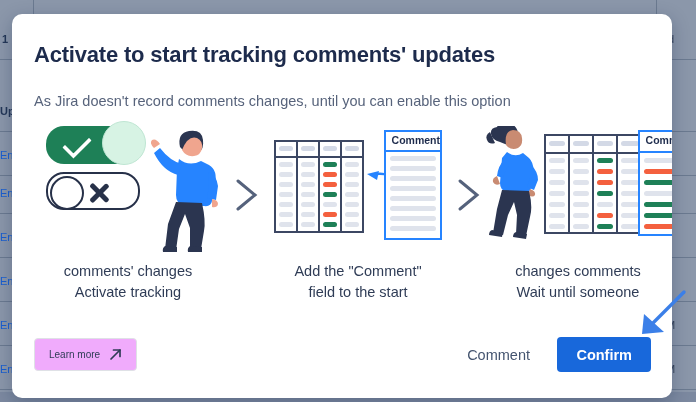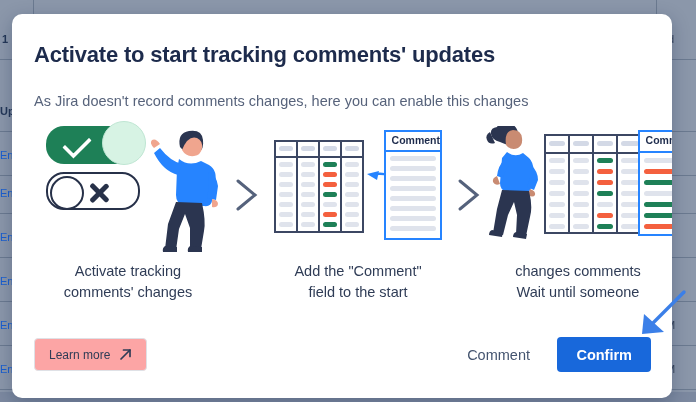--- a/index.html
+++ b/index.html
@@ -90,22 +90,22 @@
   .clabel{position:absolute;left:0;right:0;top:0;height:17px;line-height:17px;text-align:right;
           font-size:10.5px;font-weight:bold;color:#1d2b4c;}
   .cline{position:absolute;left:0;right:0;height:2px;background:#2684ff;}
 
   
   .person{position:absolute;}
   .btnrow{position:absolute;left:0;right:0;bottom:0;height:74px;}
   .learn{
     position:absolute;left:22px;top:14px;height:33px;padding:0 14px;
     display:flex;align-items:center;gap:9px;
-    background:#fca5a5;border:1px solid #dfe1e6;border-radius:4px;
-    font-size:12px;color:#2f3c56;cursor:pointer;box-sizing:border-box;
+    background:#f0abfc;border:1px solid #dfe1e6;border-radius:4px;
+    font-size:10px;color:#2f3c56;cursor:pointer;box-sizing:border-box;
   }
   .cancel{
     position:absolute;right:130px;top:14px;height:33px;padding:0 12px;
     display:flex;align-items:center;background:transparent;border:none;
     font-size:14.5px;color:#44546f;cursor:pointer;
   }
   .confirm{
     position:absolute;right:21px;top:13px;height:35px;padding:0 19px;
     display:flex;align-items:center;justify-content:center;
     background:#1868db;border:none;border-radius:4px;
@@ -150,21 +150,21 @@
       </div>
     </div>
   <div class="vline" style="left:33px;"></div>
   <div class="vline" style="left:656px;"></div>
   <div class="bgbottom"></div>
 </div>
 
 <div id="modal">
 
   <div class="title">Activate to start tracking comments' updates</div>
-  <div class="subtitle">As Jira doesn't record comments changes, here you can enable this changes</div>
+  <div class="subtitle">As Jira doesn't record comments changes, until you can enable this option</div>
 
   <div class="steps">
 
     <div class="step s1">
       <div class="art">
         <div class="toggle tg-on"></div>
         <div class="ck"></div>
         <div class="knob-on"></div>
         <div class="toggle tg-off"></div>
         <div class="knob-off"></div>
@@ -177,22 +177,22 @@
           <path d="M40 44 q-12 -3 -22 -16 l-6 5 q9 18 24 22 z" fill="#2684ff"></path>
           <path d="M12 28 q-5 -5 -2 -8 q4 -2 8 4 l-6 4 z" fill="#f0a58e"></path>
           <path d="M66 52 q9 4 10 14 l-2 14 l-9 -2 l2 -12 z" fill="#2684ff"></path>
           <path d="M70 79 q6 1 6 5 q-1 4 -6 3 z" fill="#f0a58e"></path>
           <path d="M34 82 l26 1 q4 18 2 28 l-3 18 l-11 -1 l0 -20 l-5 -14 l-6 15 l-3 21 l-11 -1 l3 -25 z" fill="#2b3550"></path>
           <path d="M48 126 l12 1 l0 5 l-14 0 q-1 -4 2 -6 z" fill="#2b3550"></path>
           <path d="M23 126 l12 1 l0 5 l-14 0 q-1 -4 2 -6 z" fill="#2b3550"></path>
         </svg>
       </div>
       <div class="caption">
+        <div>comments' changes</div>
         <div>Activate tracking</div>
-        <div>comments' changes</div>
       </div>
     </div>
 
     <svg class="chev c1" viewBox="0 0 26 34">
       <path d="M4 3 L21 17 L4 31" stroke="#55627c" stroke-width="3" fill="none" stroke-linecap="round"></path>
     </svg>
 
     <div class="step s2">
       <div class="art">
 

